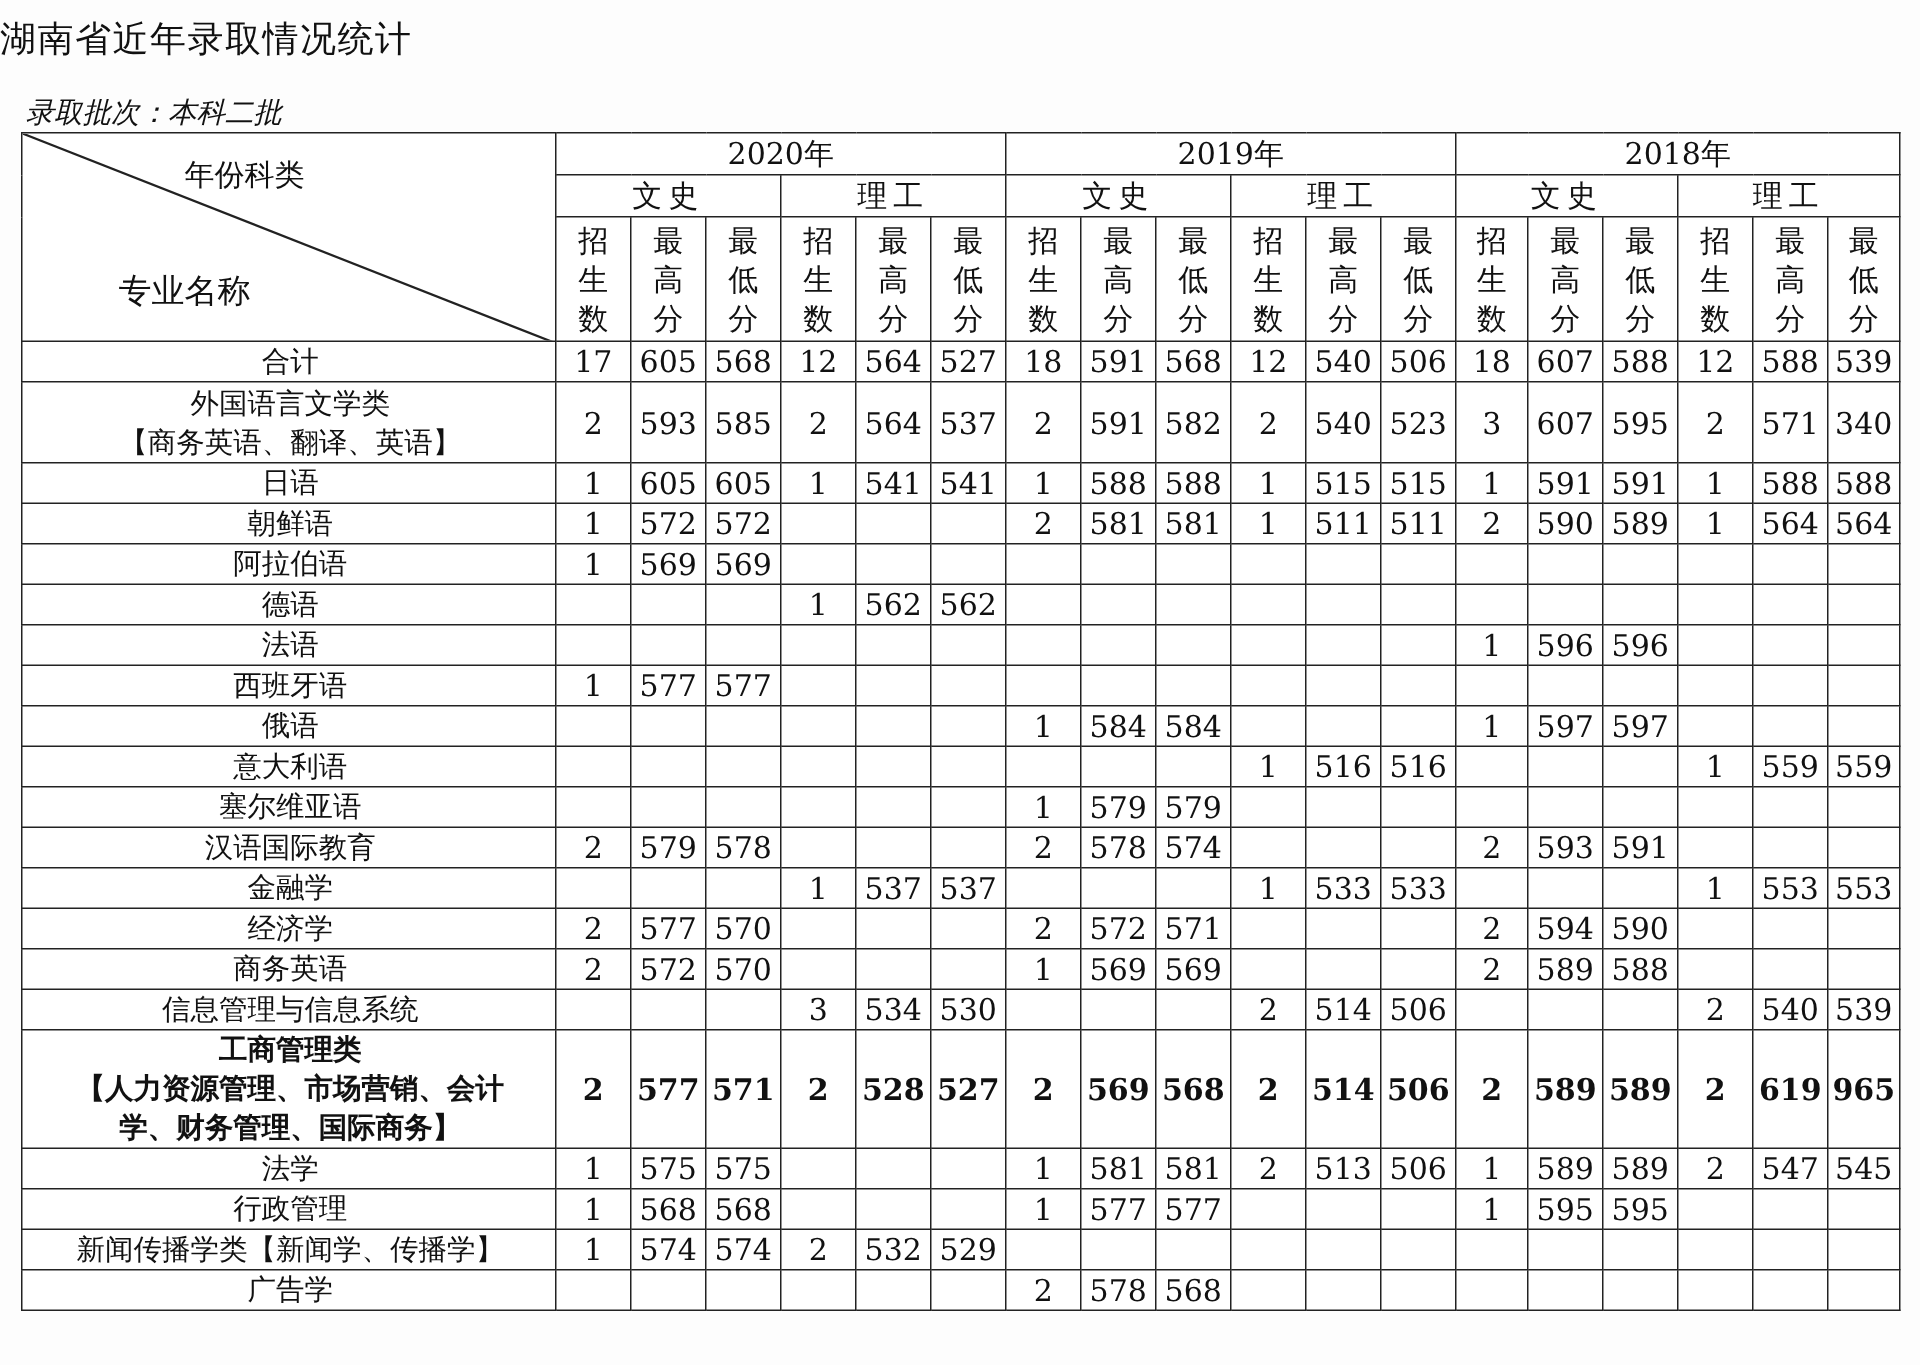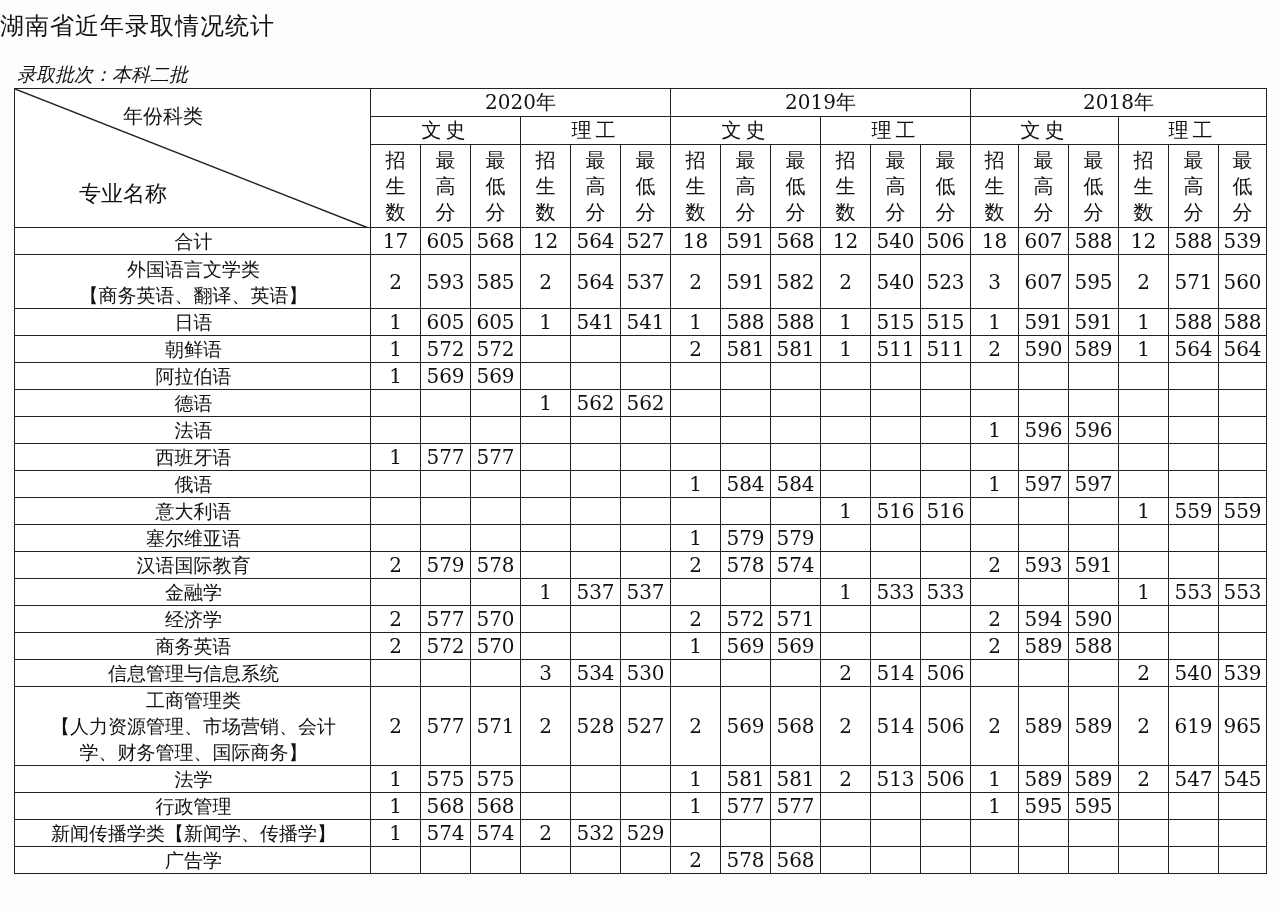--- a/index.html
+++ b/index.html
@@ -16,21 +16,21 @@
   th.cat { height:26px; font-size:20px; letter-spacing:4px; }
   th.sub { height:82px; font-size:20px; line-height:26px; }
   th.corner { position:relative; text-align:left; }
   .corner svg { position:absolute; left:0; top:0; }
   .corner .c1 { position:absolute; left:108px; top:14px; font-size:20px; }
   .corner .c2 { position:absolute; left:28px; top:90px; font-size:22px;margin-left:36px; }
   td.name { text-align:center; padding-left:2px; font-size:19px; line-height:26px; }
   td.num { font-size:20px; }
   tr.r1 td { height:26px; }
   tr.r2 td { height:53px; }
-  tr.r3 td { height:76px; }
+  tr.r3 td { height:76px;font-weight:bold; }
 </style>
 </head>
 <body>
 
 <div class="title">湖南省近年录取情况统计</div>
 <div class="batch">录取批次：本科二批</div>
 
 <table>
   <colgroup>
     <col style="width:356px">
@@ -134,21 +134,21 @@
         <td class="num">591</td>
         <td class="num">582</td>
         <td class="num">2</td>
         <td class="num">540</td>
         <td class="num">523</td>
         <td class="num">3</td>
         <td class="num">607</td>
         <td class="num">595</td>
         <td class="num">2</td>
         <td class="num">571</td>
-        <td class="num">560</td>
+        <td class="num">340</td>
       </tr>
       <tr class="r1">
         <td class="name">
           <div>日语</div>
         </td>
         <td class="num">1</td>
         <td class="num">605</td>
         <td class="num">605</td>
         <td class="num">1</td>
         <td class="num">541</td>

